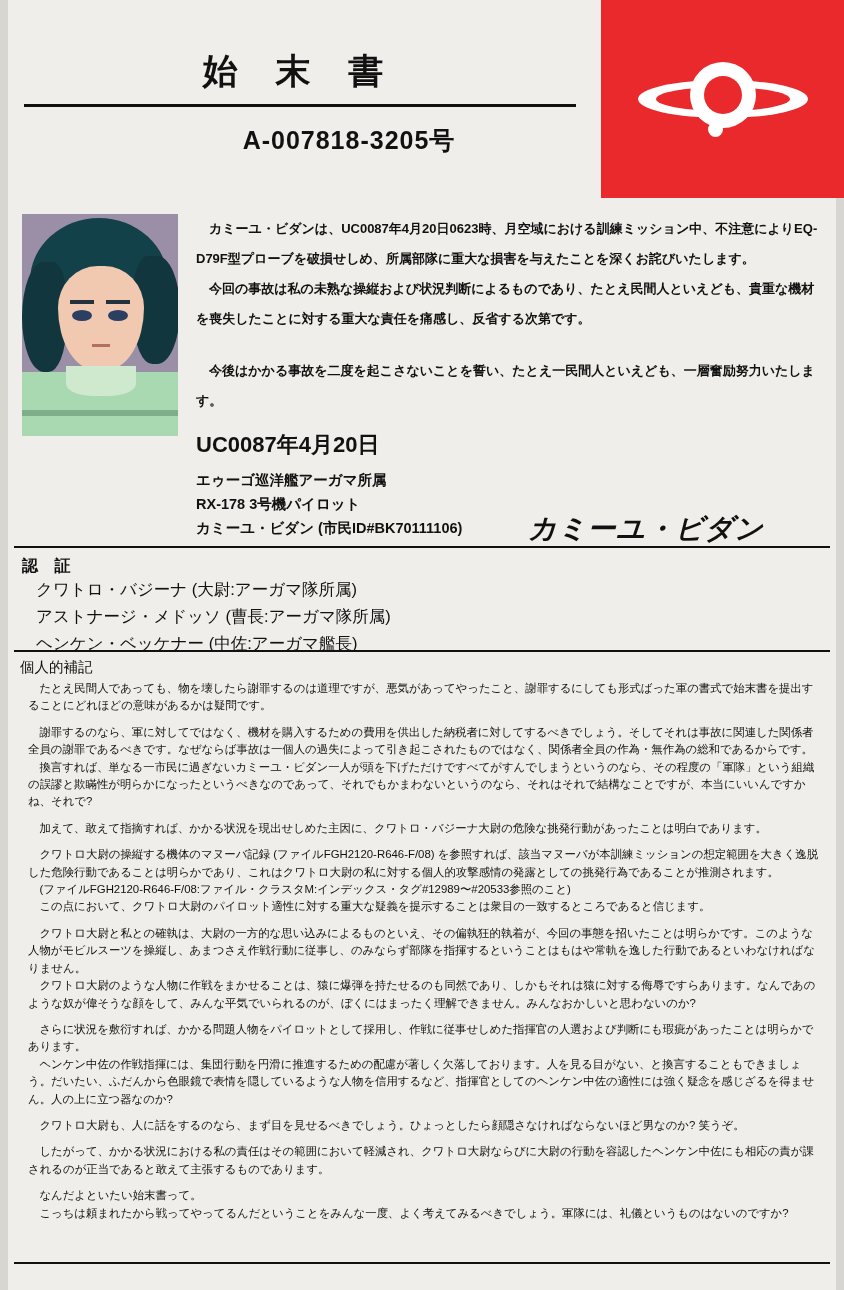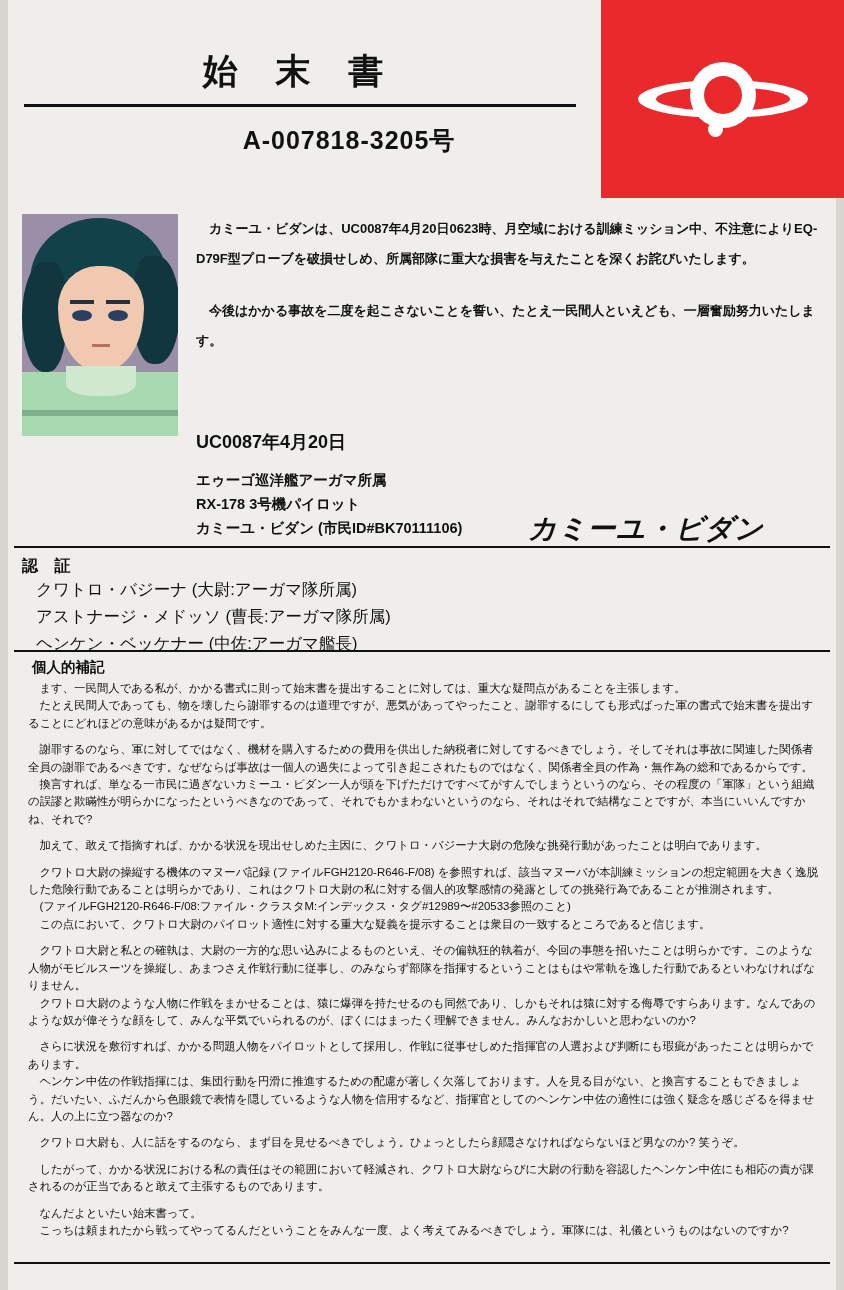--- a/index.html
+++ b/index.html
@@ -153,21 +153,21 @@
     font-size:13px;
     line-height:30px;
     color:#111;
     font-weight:bold;
   }
   .body-text p{margin:0 0 0 0;text-indent:1em;}
   .body-text p.gap{margin-top:22px;}
   .date-line{
     position:absolute;
     left:196px;top:430px;
-    font-size:18px;font-weight:bold;
+    font-size:22px;font-weight:bold;
   }
   
   .sig-block{
     position:absolute;
     left:196px;top:468px;
     font-size:14.5px;
     font-weight:bold;
     line-height:24px;
   }
   .sig-name{
@@ -190,21 +190,21 @@
   .cert-list{
     position:absolute;left:36px;top:576px;
     font-size:16.5px;font-weight:normal;line-height:27px;
   }
   .rule-cert{
     position:absolute;left:14px;top:650px;width:816px;height:2px;background:#111;
   }
   
   .notes-title{
     position:absolute;left:20px;top:658px;
-    font-size:14.5px;font-weight:bold;margin-left:12px;
+    font-size:14.5px;font-weight:normal;
   }
   .notes{
     position:absolute;left:28px;top:680px;width:792px;
     font-size:11.4px;line-height:17.4px;color:#111;
   }
   .notes p{margin:0 0 9px 0;text-indent:1em;}
   .notes p.tight{margin-bottom:0;}
   .rule-bottom{
     position:absolute;left:14px;top:1262px;width:816px;height:2px;background:#111;
   }
@@ -243,20 +243,21 @@
     <div class="eyeL"></div>
     <div class="eyeR"></div>
     <div class="mouth"></div>
     <div class="suit"></div>
     <div class="collar"></div>
     <div class="suit-line"></div>
   </div>
 
   <div class="body-text">
     <p>カミーユ・ビダンは、UC0087年4月20日0623時、月空域における訓練ミッション中、不注意によりEQ-D79F型プローブを破損せしめ、所属部隊に重大な損害を与えたことを深くお詫びいたします。</p>
+    <p>今回の事故は私の未熟な操縦および状況判断によるものであり、たとえ民間人といえども、貴重な機材を喪失したことに対する重大な責任を痛感し、反省する次第です。</p>
     <p class="gap">今後はかかる事故を二度を起こさないことを誓い、たとえ一民間人といえども、一層奮励努力いたします。</p>
   </div>
 
   <div class="date-line">UC0087年4月20日</div>
 
   <div class="sig-block">
     <div>エゥーゴ巡洋艦アーガマ所属</div>
     <div>RX-178 3号機パイロット</div>
     <div>カミーユ・ビダン (市民ID#BK70111106)</div>
   </div>
@@ -266,21 +267,20 @@
   <div class="cert-title">認 証</div>
   <div class="cert-list">
     <div>クワトロ・バジーナ (大尉:アーガマ隊所属)</div>
     <div>アストナージ・メドッソ (曹長:アーガマ隊所属)</div>
     <div>ヘンケン・ベッケナー (中佐:アーガマ艦長)</div>
   </div>
   <div class="rule-cert"></div>
 
   <div class="notes-title">個人的補記</div>
   <div class="notes">
-    <p class="tight">ます、一民間人である私が、かかる書式に則って始末書を提出することに対しては、重大な疑問点があることを主張します。</p>
     <p>たとえ民間人であっても、物を壊したら謝罪するのは道理ですが、悪気があってやったこと、謝罪するにしても形式ばった軍の書式で始末書を提出することにどれほどの意味があるかは疑問です。</p>
     <p class="tight">謝罪するのなら、軍に対してではなく、機材を購入するための費用を供出した納税者に対してするべきでしょう。そしてそれは事故に関連した関係者全員の謝罪であるべきです。なぜならば事故は一個人の過失によって引き起こされたものではなく、関係者全員の作為・無作為の総和であるからです。</p>
     <p>換言すれば、単なる一市民に過ぎないカミーユ・ビダン一人が頭を下げただけですべてがすんでしまうというのなら、その程度の「軍隊」という組織の誤謬と欺瞞性が明らかになったというべきなのであって、それでもかまわないというのなら、それはそれで結構なことですが、本当にいいんですかね、それで?</p>
     <p>加えて、敢えて指摘すれば、かかる状況を現出せしめた主因に、クワトロ・バジーナ大尉の危険な挑発行動があったことは明白であります。</p>
     <p class="tight">クワトロ大尉の操縦する機体のマヌーバ記録 (ファイルFGH2120-R646-F/08) を参照すれば、該当マヌーバが本訓練ミッションの想定範囲を大きく逸脱した危険行動であることは明らかであり、これはクワトロ大尉の私に対する個人的攻撃感情の発露としての挑発行為であることが推測されます。</p>
     <p class="tight">(ファイルFGH2120-R646-F/08:ファイル・クラスタM:インデックス・タグ#12989〜#20533参照のこと)</p>
     <p>この点において、クワトロ大尉のパイロット適性に対する重大な疑義を提示することは衆目の一致するところであると信じます。</p>
     <p class="tight">クワトロ大尉と私との確執は、大尉の一方的な思い込みによるものといえ、その偏執狂的執着が、今回の事態を招いたことは明らかです。このような人物がモビルスーツを操縦し、あまつさえ作戦行動に従事し、のみならず部隊を指揮するということはもはや常軌を逸した行動であるといわなければなりません。</p>
     <p>クワトロ大尉のような人物に作戦をまかせることは、猿に爆弾を持たせるのも同然であり、しかもそれは猿に対する侮辱ですらあります。なんであのような奴が偉そうな顔をして、みんな平気でいられるのが、ぼくにはまったく理解できません。みんなおかしいと思わないのか?</p>
     <p class="tight">さらに状況を敷衍すれば、かかる問題人物をパイロットとして採用し、作戦に従事せしめた指揮官の人選および判断にも瑕疵があったことは明らかであります。</p>

